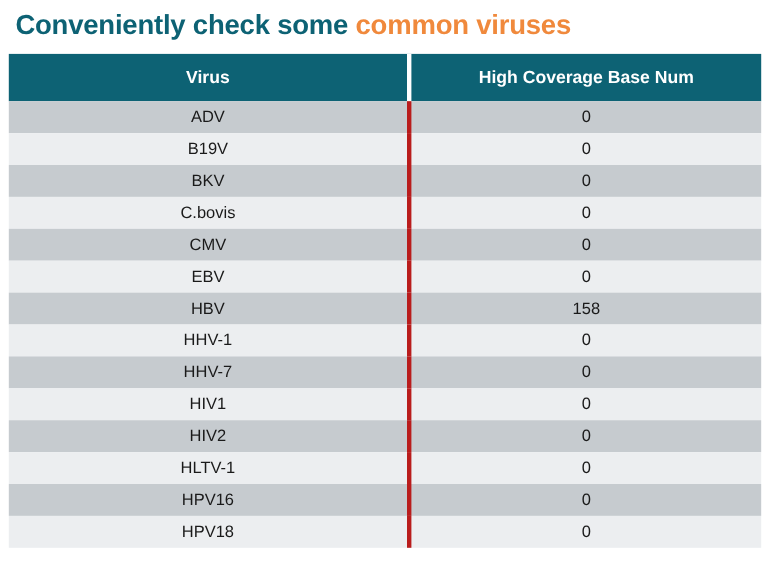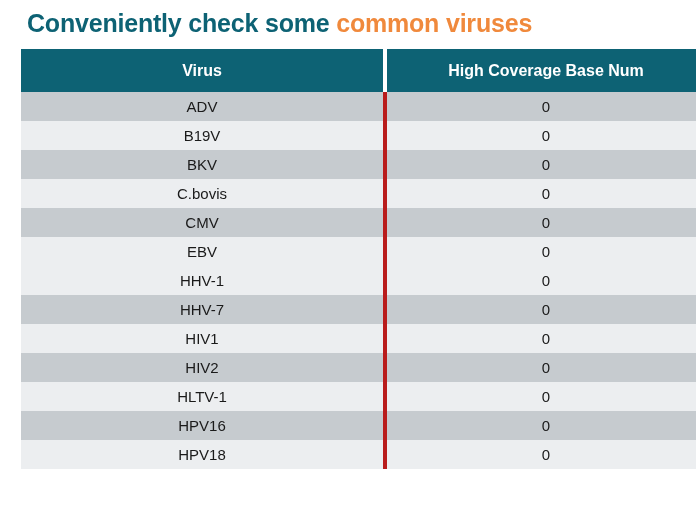--- a/index.html
+++ b/index.html
@@ -11,21 +11,20 @@
     height: 530px;
     background: #ffffff;
     font-family: "Liberation Sans", sans-serif;
     overflow: hidden;
   }
   .page {
     width: 696px;
     height: 530px;
     position: relative;
     box-sizing: border-box;
-    padding-left: 13px;
   }
   .title {
     font-size: 25px;
     font-weight: bold;
     letter-spacing: -0.2px;
     padding: 9px 0 0 14px;
     white-space: nowrap;
   }
   .title .part-a {
     color: #0d6274;
@@ -110,20 +109,24 @@
         <td class="cell-num">0</td>
       </tr>
       <tr class="row-odd">
         <td class="cell-virus">CMV</td>
         <td class="cell-num">0</td>
       </tr>
       <tr class="row-even">
         <td class="cell-virus">EBV</td>
         <td class="cell-num">0</td>
       </tr>
+      <tr class="row-odd">
+        <td class="cell-virus">HBV</td>
+        <td class="cell-num">158</td>
+      </tr>
       <tr class="row-even">
         <td class="cell-virus">HHV-1</td>
         <td class="cell-num">0</td>
       </tr>
       <tr class="row-odd">
         <td class="cell-virus">HHV-7</td>
         <td class="cell-num">0</td>
       </tr>
       <tr class="row-even">
         <td class="cell-virus">HIV1</td>

